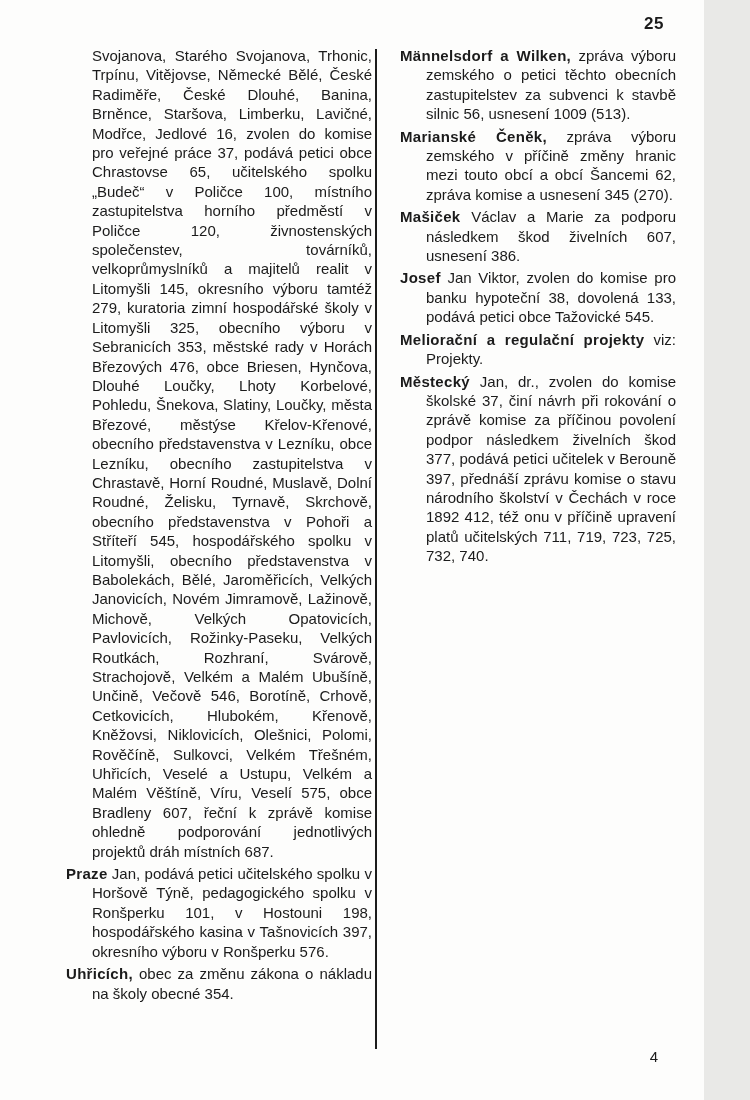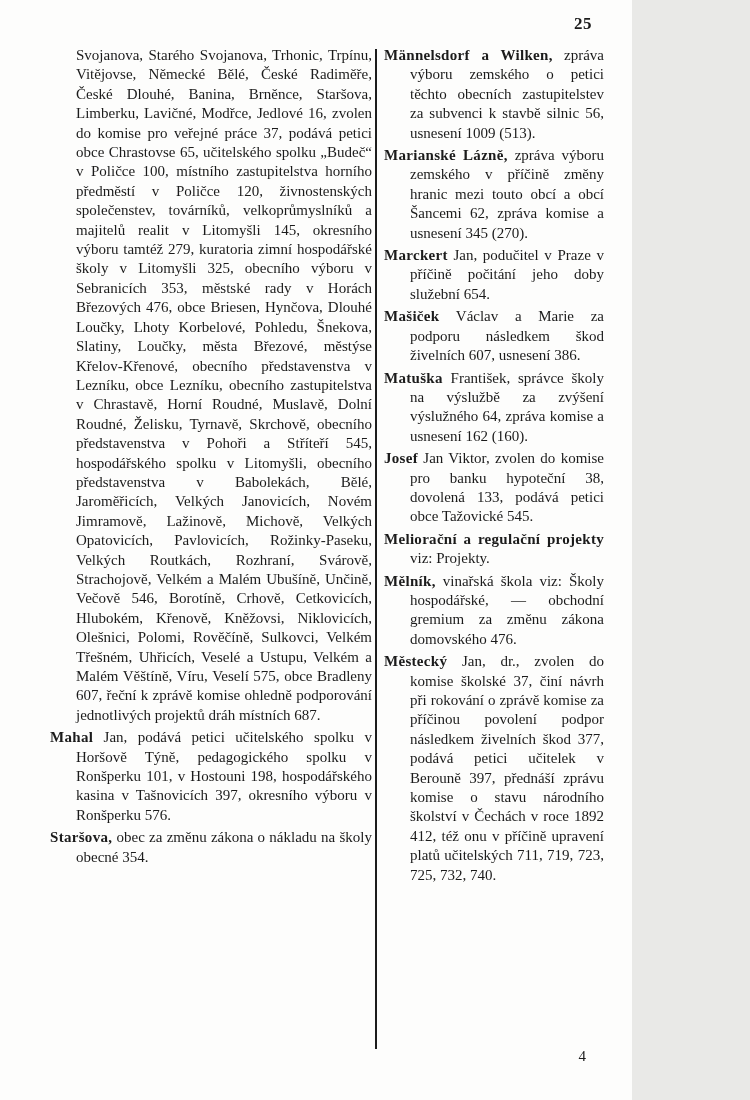--- a/index.html
+++ b/index.html
@@ -2,25 +2,25 @@
 <html><head>
 <meta charset="utf-8">
 <style>
   html, body {
     margin: 0;
     padding: 0;
     background: #e9e9e7;
   }
   .page {
     position: relative;
-    width: 632px;
+    width: 704px;
     height: 1100px;
     background: #fdfdfc;
     overflow: hidden;
-    font-family: Liberation Serif, serif;
+    font-family: Liberation Sans, sans-serif;
     color: #1b1b1b;
   }
   .page-number {
     position: absolute;
     top: 14px;
     right: 40px;
     font-size: 17px;
     font-weight: bold;
     letter-spacing: 0.5px;
   }
@@ -43,21 +43,21 @@
     background: #1c1c1c;
     height: 1000px;
     margin: 3px 0 0 3px;
     flex: 0 0 auto;
   }
   .col-2 {
     flex: 1;
     padding-left: 7px;
   }
   .entry {
-    margin: 0 0 3px 0;
+    margin: 0 0 3px 16px;
     padding-left: 26px;
     text-indent: -26px;
   }
   .entry.continuation {
     text-indent: 0;
   }
   .headword {
     font-weight: bold;
     letter-spacing: 0.3px;
   }
@@ -70,31 +70,28 @@
 </style>
 </head>
 <body>
 
 <div class="page">
   <div class="page-number">25</div>
 
   <div class="content">
     <div class="col col-1" id="col-1">
         <p class="entry continuation">Svojanova, Starého Svojanova, Trhonic, Trpínu, Vitějovse, Německé Bělé, České Radiměře, České Dlouhé, Banina, Brněnce, Staršova, Limberku, Lavičné, Modřce, Jedlové 16, zvolen do komise pro veřejné práce 37, podává petici obce Chrastovse 65, učitelského spolku „Budeč“ v Poličce 100, místního zastupitelstva horního předměstí v Poličce 120, živnostenských společenstev, továrníků, velkoprůmyslníků a majitelů realit v Litomyšli 145, okresního výboru tamtéž 279, kuratoria zimní hospodářské školy v Litomyšli 325, obecního výboru v Sebranicích 353, městské rady v Horách Březových 476, obce Briesen, Hynčova, Dlouhé Loučky, Lhoty Korbelové, Pohledu, Šnekova, Slatiny, Loučky, města Březové, městýse Křelov-Křenové, obecního představenstva v Lezníku, obce Lezníku, obecního zastupitelstva v Chrastavě, Horní Roudné, Muslavě, Dolní Roudné, Želisku, Tyrnavě, Skrchově, obecního představenstva v Pohoři a Stříteří 545, hospodářského spolku v Litomyšli, obecního představenstva v Babolekách, Bělé, Jaroměřicích, Velkých Janovicích, Novém Jimramově, Lažinově, Michově, Velkých Opatovicích, Pavlovicích, Rožinky-Paseku, Velkých Routkách, Rozhraní, Svárově, Strachojově, Velkém a Malém Ubušíně, Unčině, Večově 546, Borotíně, Crhově, Cetkovicích, Hlubokém, Křenově, Kněžovsi, Niklovicích, Olešnici, Polomi, Rověčíně, Sulkovci, Velkém Třešném, Uhřicích, Veselé a Ustupu, Velkém a Malém Věštíně, Víru, Veselí 575, obce Bradleny 607, řeční k zprávě komise ohledně podporování jednotlivých projektů dráh místních 687.</p>
-        <p class="entry"><b class="headword">Mahal</b> Jan, podává petici učitelského spolku v Horšově Týně, pedagogického spolku v Ronšperku 101, v Hostouni 198, hospodářského kasina v Tašnovicích 397, okresního výboru v Ronšperku 576.</p>
-        <p class="entry"><b class="headword">Staršova,</b> obec za změnu zákona o nákladu na školy obecné 354.</p>
+        <p class="entry"><b class="headword">Praze</b> Jan, podává petici učitelského spolku v Horšově Týně, pedagogického spolku v Ronšperku 101, v Hostouni 198, hospodářského kasina v Tašnovicích 397, okresního výboru v Ronšperku 576.</p>
+        <p class="entry"><b class="headword">Uhřicích,</b> obec za změnu zákona o nákladu na školy obecné 354.</p>
       </div>
     <div class="divider"></div>
     <div class="col col-2" id="col-2">
         <p class="entry"><b class="headword">Männelsdorf a Wilken,</b> zpráva výboru zemského o petici těchto obecních zastupitelstev za subvenci k stavbě silnic 56, usnesení 1009 (513).</p>
-        <p class="entry"><b class="headword">Marianské Lázně,</b> zpráva výboru zemského v příčině změny hranic mezi touto obcí a obcí Šancemi 62, zpráva komise a usnesení 345 (270).</p>
-        <p class="entry"><b class="headword">Marckert</b> Jan, podučitel v Praze v příčině počitání jeho doby služební 654.</p>
+        <p class="entry"><b class="headword">Marianské Čeněk,</b> zpráva výboru zemského v příčině změny hranic mezi touto obcí a obcí Šancemi 62, zpráva komise a usnesení 345 (270).</p>
         <p class="entry"><b class="headword">Mašiček</b> Václav a Marie za podporu následkem škod živelních 607, usnesení 386.</p>
-        <p class="entry"><b class="headword">Matuška</b> František, správce školy na výslužbě za zvýšení výslužného 64, zpráva komise a usnesení 162 (160).</p>
         <p class="entry"><b class="headword">Josef</b> Jan Viktor, zvolen do komise pro banku hypoteční 38, dovolená 133, podává petici obce Tažovické 545.</p>
         <p class="entry"><b class="headword">Meliorační a regulační projekty</b> viz: Projekty.</p>
-        <p class="entry"><b class="headword">Mělník,</b> vinařská škola viz: Školy hospodářské, — obchodní gremium za změnu zákona domovského 476.</p>
         <p class="entry"><b class="headword">Městecký</b> Jan, dr., zvolen do komise školské 37, činí návrh při rokování o zprávě komise za příčinou povolení podpor následkem živelních škod 377, podává petici učitelek v Berouně 397, přednáší zprávu komise o stavu národního školství v Čechách v roce 1892 412, též onu v příčině upravení platů učitelských 711, 719, 723, 725, 732, 740.</p>
       </div>
   </div>
 
   <div class="signature-mark">4</div>
 </div>
 
 </body></html>

